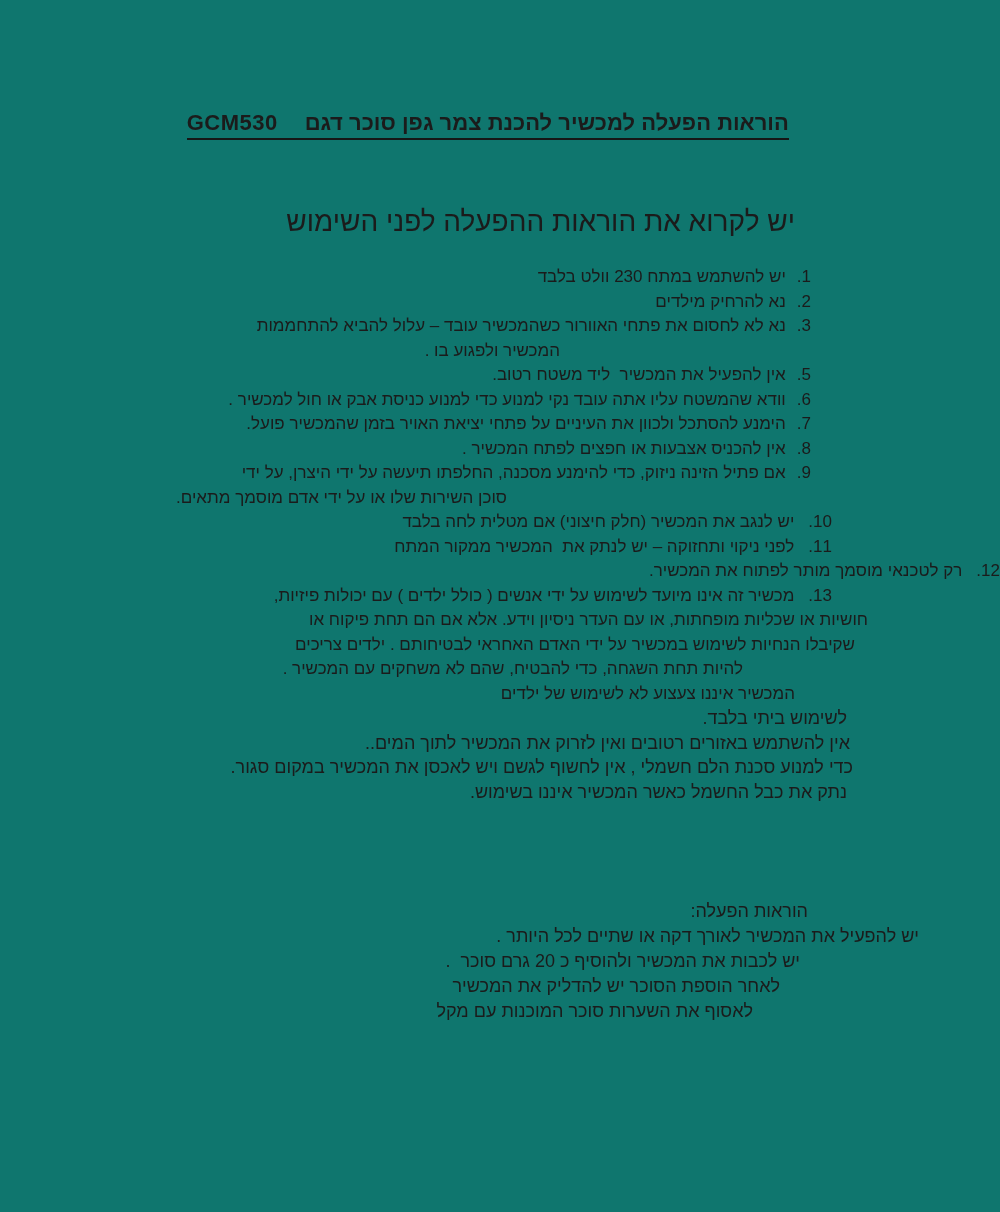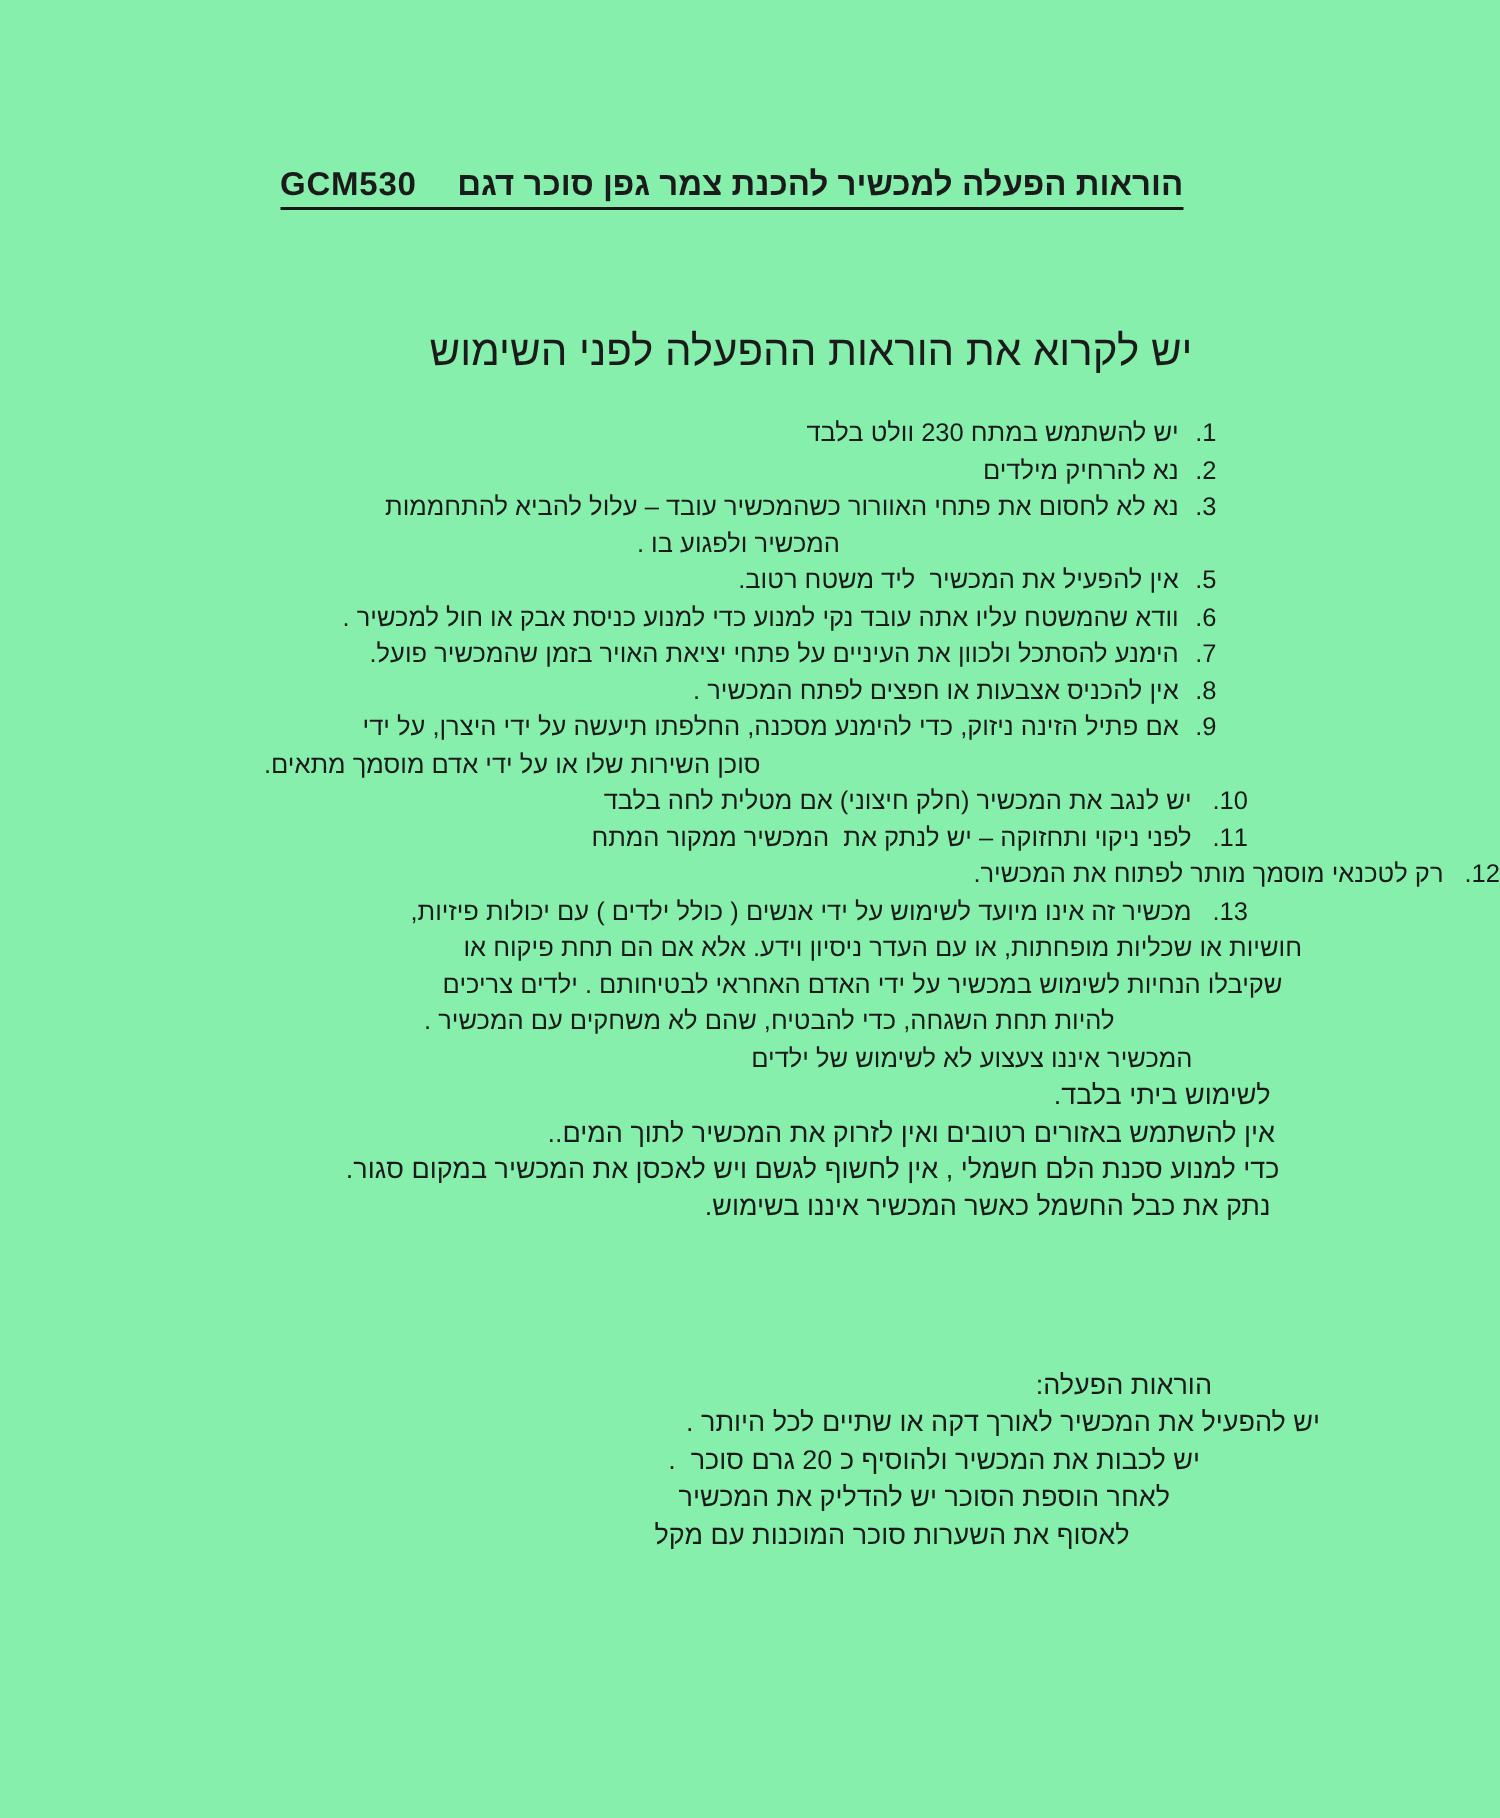--- a/index.html
+++ b/index.html
@@ -4,21 +4,21 @@
 <style>
   html, body {
     margin: 0;
     padding: 0;
     background: #ffffff;
   }
   .page {
     position: relative;
     width: 1000px;
     height: 1212px;
-    background: #86efac;
+    background: #0f766e;
     color: #1b1b1b;
     direction: rtl;
     font-family: "Liberation Sans", "DejaVu Sans", sans-serif;
     overflow: hidden;
   }
   .doc-title {
     padding-top: 84px;
     text-align: center;
     font-size: 22px;
     font-weight: bold;
@@ -27,21 +27,21 @@
   .title-underline {
     display: inline-block;
     border-bottom: 2px solid #161616;
     padding-bottom: 2px;
   }
   .model {
     margin-right: 27px;
     letter-spacing: 0.5px;
   }
   .read-heading {
-    margin-top: 52px;
+    margin-top: 40px;
     font-size: 28px;
     font-weight: 400;
     text-align: right;
     padding-left: 0;
     white-space: pre;
   }
   .safety-list {
     margin-top: 27px;
     font-size: 17px;
   }
@@ -106,19 +106,19 @@
 
   <div class="home-use">
     <div class="ln" style="padding-right:153px">לשימוש ביתי בלבד.</div>
     <div class="ln" style="padding-right:150px">אין להשתמש באזורים רטובים ואין לזרוק את המכשיר לתוך המים..</div>
     <div class="ln" style="padding-right:147px">כדי למנוע סכנת הלם חשמלי , אין לחשוף לגשם ויש לאכסן את המכשיר במקום סגור.</div>
     <div class="ln" style="padding-right:153px">נתק את כבל החשמל כאשר המכשיר איננו בשימוש.</div>
   </div>
 
   <div class="operation">
     <div class="ln" style="padding-right:192px">הוראות הפעלה:</div>
-    <div class="ln" style="padding-right:120px">יש להפעיל את המכשיר לאורך דקה או שתיים לכל היותר .</div>
+    <div class="ln" style="padding-right:81px">יש להפעיל את המכשיר לאורך דקה או שתיים לכל היותר .</div>
     <div class="ln" style="padding-right:200px">יש לכבות את המכשיר ולהוסיף כ 20 גרם סוכר  .</div>
     <div class="ln" style="padding-right:220px">לאחר הוספת הסוכר יש להדליק את המכשיר</div>
     <div class="ln" style="padding-right:247px">לאסוף את השערות סוכר המוכנות עם מקל</div>
   </div>
 
 </div>
 
 </body></html>

